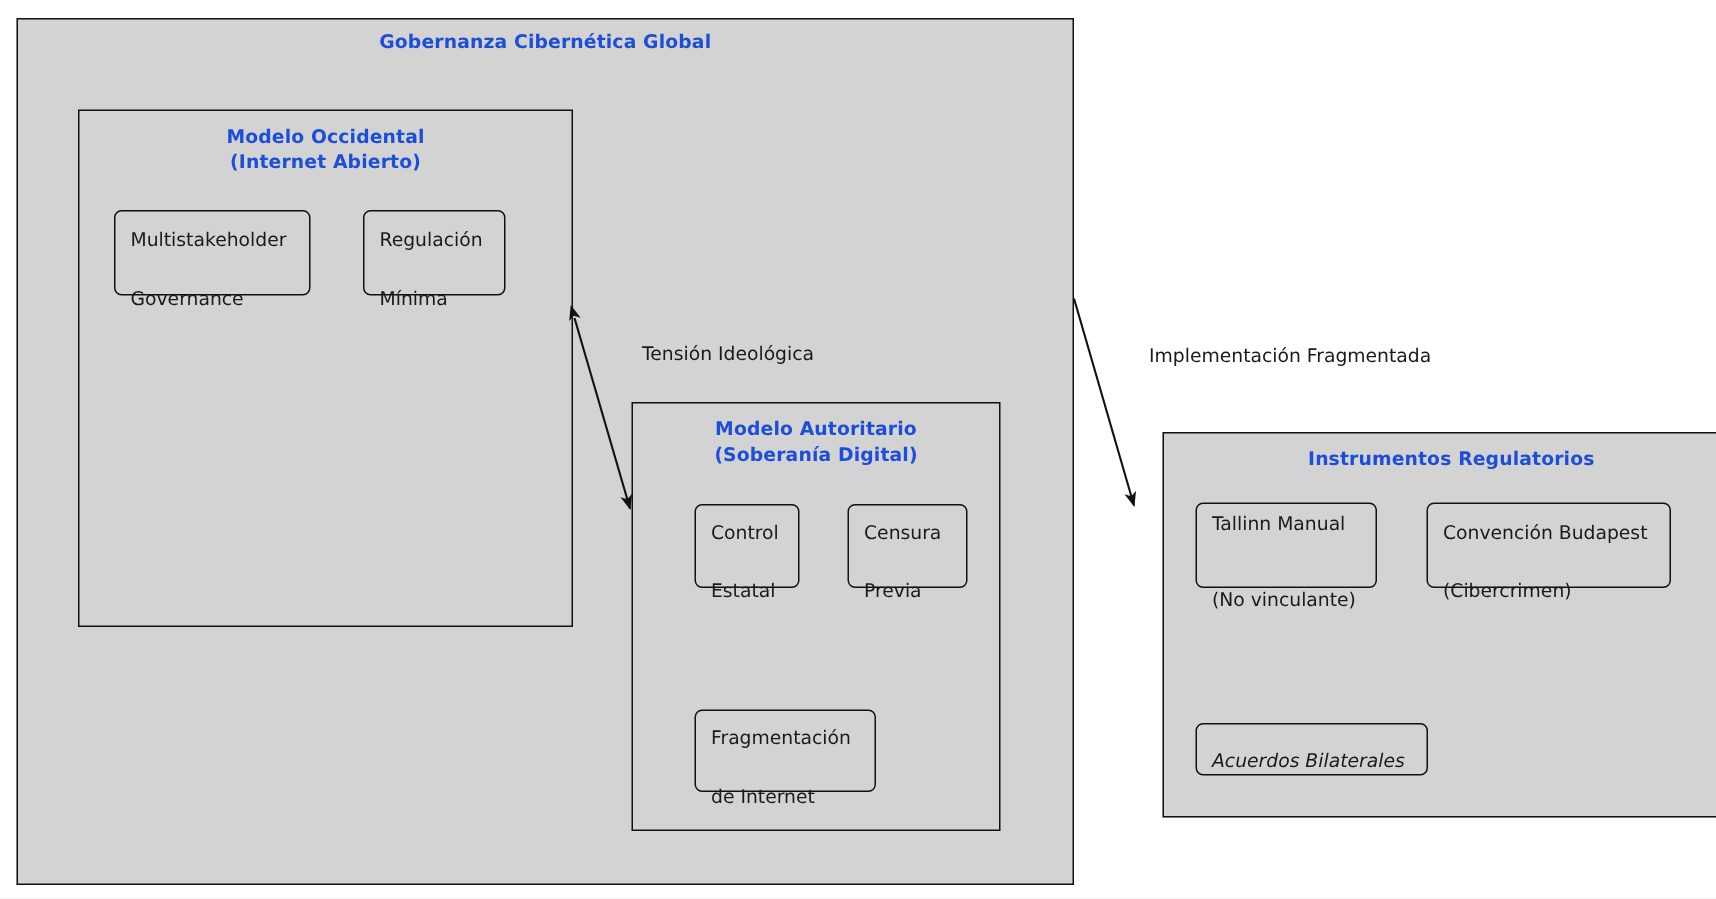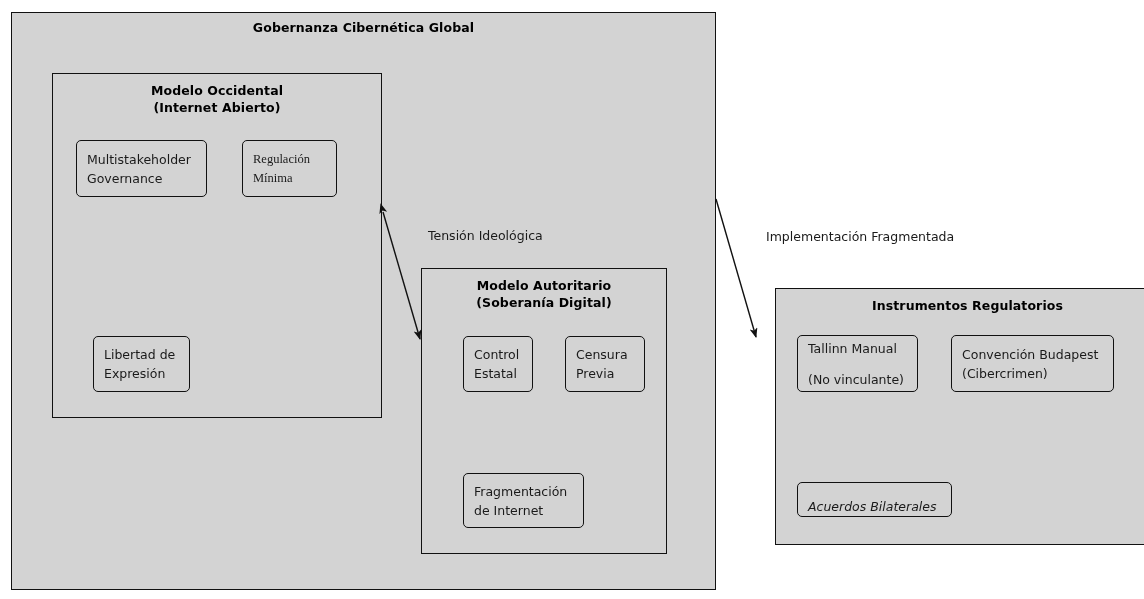--- a/index.html
+++ b/index.html
@@ -30,55 +30,55 @@
   }
   .box-title {
     position: absolute;
     left: 0;
     width: 100%;
     text-align: center;
     font-weight: bold;
     font-size: 12.5px;
     line-height: 17px;
     letter-spacing: 0.1px;
-    color: #000000;
+    color: #1d4ed8;
   }
   
   .node {
     position: absolute;
     background: #d3d3d3;
     border: 1.3px solid #111111;
     border-radius: 5px;
     box-sizing: border-box;
     display: flex;
     flex-direction: column;
     justify-content: center;
     padding-left: 10px;
     font-size: 12.5px;
     line-height: 19px;
     color: #1a1a1a;
   }
-  .node span { display: block; white-space: nowrap; }
+  .node span { display: block; white-space: nowrap; margin-top: 20px; }
 
   
   #root-container {
     left: 11px;  top: 12px;
     width: 705px; height: 578px;
   }
   #root-title { top: 6px; }
 
   
   #western-model {
     left: 52px; top: 73px;
     width: 330px; height: 345px;
   }
   #western-title { top: 8px; }
 
   #node-multistakeholder { left: 76px;  top: 140px; width: 131px; height: 57px; }
-  #node-minimal-reg      { left: 242px; top: 140px; width: 95px;  height: 57px; font-family: Liberation Serif, serif; }
+  #node-minimal-reg      { left: 242px; top: 140px; width: 95px;  height: 57px; }
   #node-free-speech      { left: 93px;  top: 336px; width: 97px;  height: 56px; }
 
   
   #authoritarian-model {
     left: 421px; top: 268px;
     width: 246px; height: 286px;
   }
   #authoritarian-title { top: 8px; }
 
   #node-state-control      { left: 463px; top: 336px; width: 70px;  height: 56px; }
@@ -135,24 +135,20 @@
   <div class="node" id="node-multistakeholder">
     <span>Multistakeholder</span>
     <span>Governance</span>
   </div>
 
   <div class="node" id="node-minimal-reg">
     <span>Regulación</span>
     <span>Mínima</span>
   </div>
 
-  <div class="node" id="node-free-speech">
-    <span>Libertad de</span>
-    <span>Expresión</span>
-  </div>
 
   <div class="box" id="authoritarian-model">
     <div class="box-title" id="authoritarian-title">
       <div>Modelo Autoritario</div>
       <div>(Soberanía Digital)</div>
     </div>
   </div>
 
   <div class="node" id="node-state-control">
     <span>Control</span>

